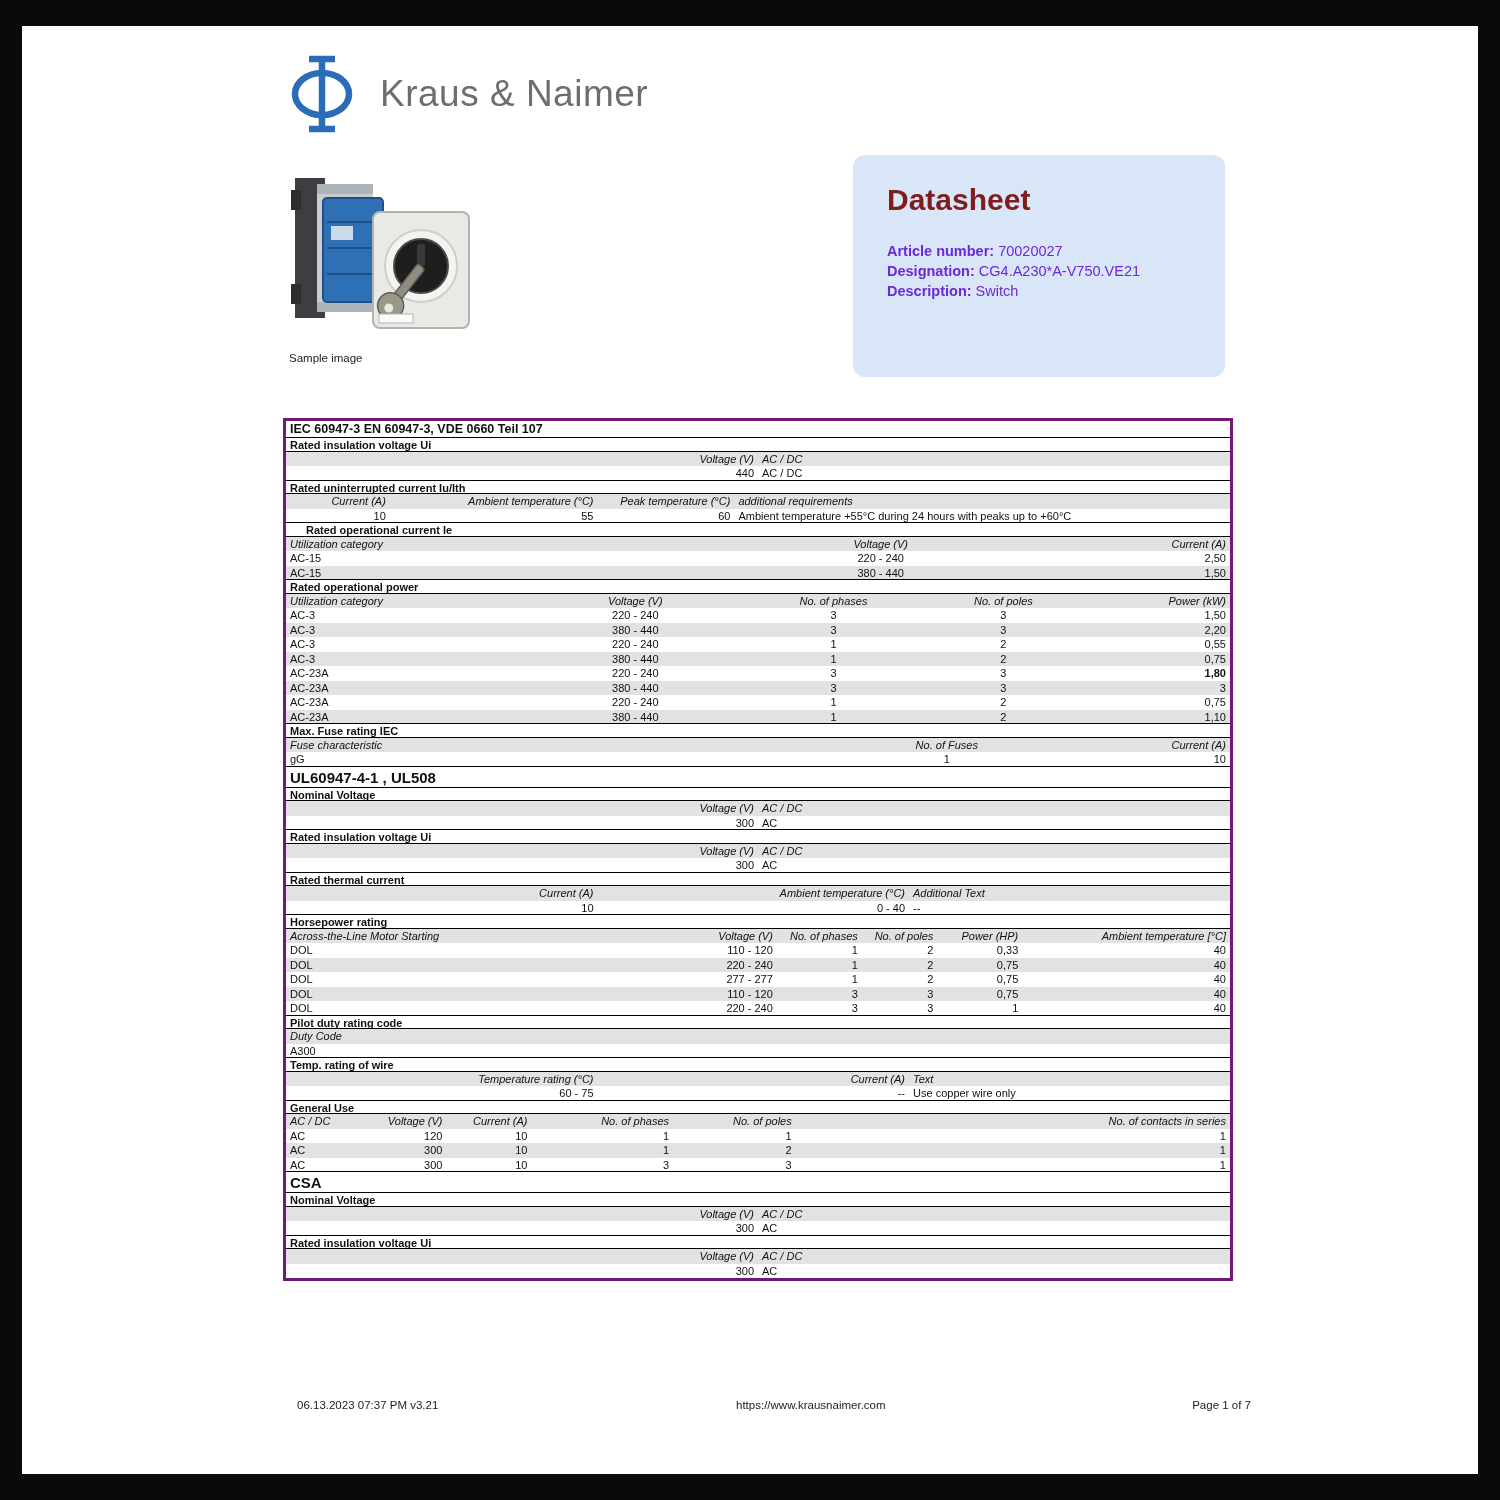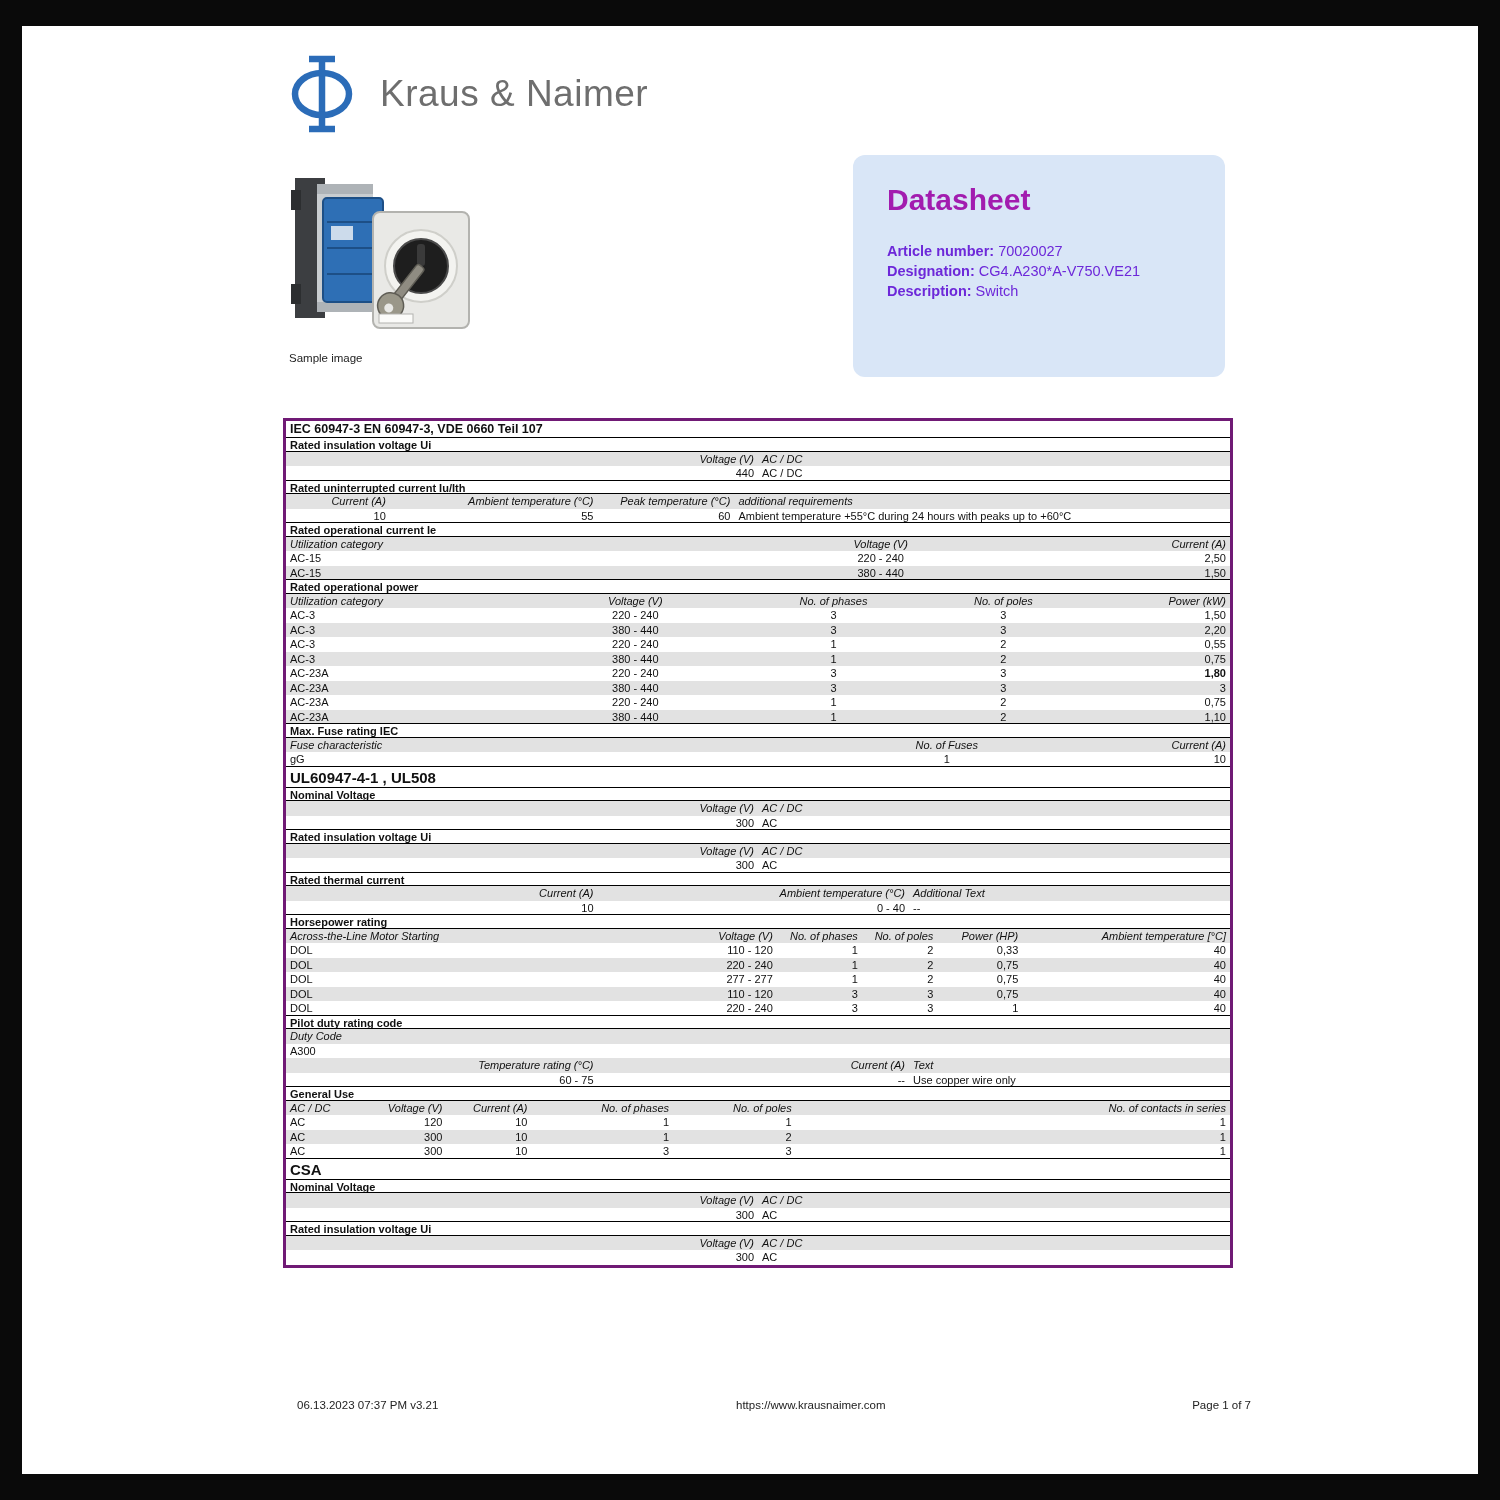--- a/index.html
+++ b/index.html
@@ -20,21 +20,21 @@
 
   
   #product { position:absolute; left:287px; top:164px; width:192px; height:184px; }
   #sample-caption { position:absolute; left:289px; top:352px; font-size:11.5px; color:#222; }
 
   
   #card {
     position:absolute; left:853px; top:155px; width:372px; height:222px;
     background:var(--card-bg); border-radius:12px; padding:28px 34px;
   }
-  #card h1 { font-size:30px; font-weight:bold; color:#a21caf; margin-bottom:24px; }
+  #card h1 { font-size:30px; font-weight:bold; color:#7f1d1d; margin-bottom:24px; }
   #card .field { font-size:14.5px; line-height:20px; color:#6d28d9; }
   #card .field b { font-weight:bold; }
   #card .field span { margin-left:4px; }
 
   
   #spec-table {
     position:absolute; left:283px; top:418px; width:950px;
     border:3px solid #701a75; background:#fca5a5;
   }
   .row { display:flex; height:14.5px; line-height:14.3px; font-size:11px; background:#fff; }
@@ -148,21 +148,21 @@
       <span class="cell a-r" style="width: 14.5%;">Peak temperature (°C)</span>
       <span class="cell a-l" style="width: 52.5%;">additional requirements</span>
     </div>
     <div class="row r-d">
       <span class="cell a-r" style="width: 11%;">10</span>
       <span class="cell a-r" style="width: 22%;">55</span>
       <span class="cell a-r" style="width: 14.5%;">60</span>
       <span class="cell a-l" style="width: 52.5%;">Ambient temperature +55°C during 24 hours with peaks up to +60°C</span>
     </div>
     <div class="row r-sh">
-      <span class="cell a-l" style="width: 100%;">Rated operational current Ie</span>
+      <span class="cell a-l" style="width: 100%; margin-left: 16px;">Rated operational current Ie</span>
     </div>
     <div class="row r-ch shade">
       <span class="cell a-l" style="width: 43%;">Utilization category</span>
       <span class="cell a-c" style="width: 40%;">Voltage (V)</span>
       <span class="cell a-r" style="width: 17%;">Current (A)</span>
     </div>
     <div class="row r-d">
       <span class="cell a-l" style="width: 43%;">AC-15</span>
       <span class="cell a-c" style="width: 40%;">220 - 240</span>
       <span class="cell a-r" style="width: 17%;">2,50</span>
@@ -342,20 +342,23 @@
     </div>
     <div class="row r-sh">
       <span class="cell a-l" style="width: 100%;">Pilot duty rating code</span>
     </div>
     <div class="row r-ch shade">
       <span class="cell a-l" style="width: 100%;">Duty Code</span>
     </div>
     <div class="row r-d">
       <span class="cell a-l" style="width: 100%;">A300</span>
     </div>
+    <div class="row r-sh">
+      <span class="cell a-l" style="width: 100%;">Temp. rating of wire</span>
+    </div>
     <div class="row r-ch shade">
       <span class="cell a-r" style="width: 33%;">Temperature rating (°C)</span>
       <span class="cell a-r" style="width: 33%;">Current (A)</span>
       <span class="cell a-l" style="width: 34%;">Text</span>
     </div>
     <div class="row r-d">
       <span class="cell a-r" style="width: 33%;">60 - 75</span>
       <span class="cell a-r" style="width: 33%;">--</span>
       <span class="cell a-l" style="width: 34%;">Use copper wire only</span>
     </div>

